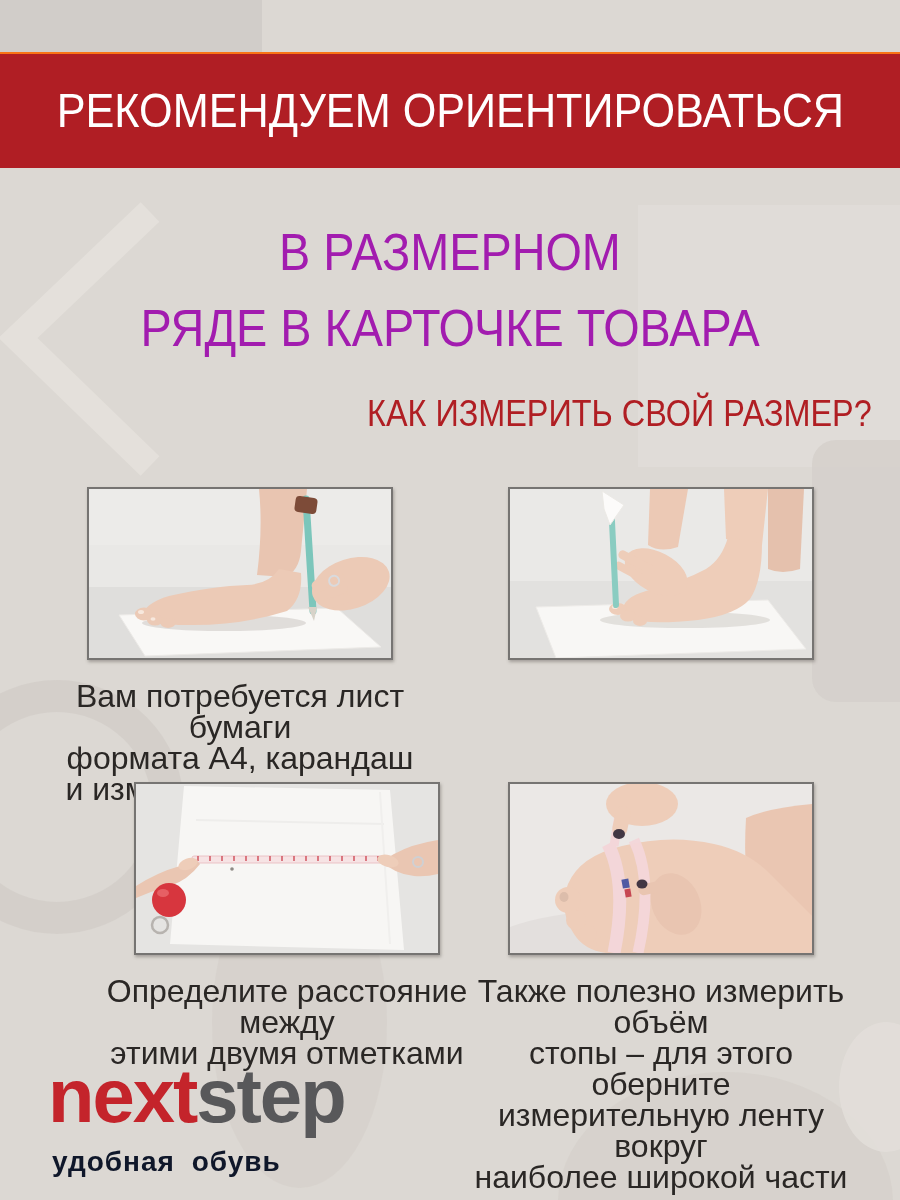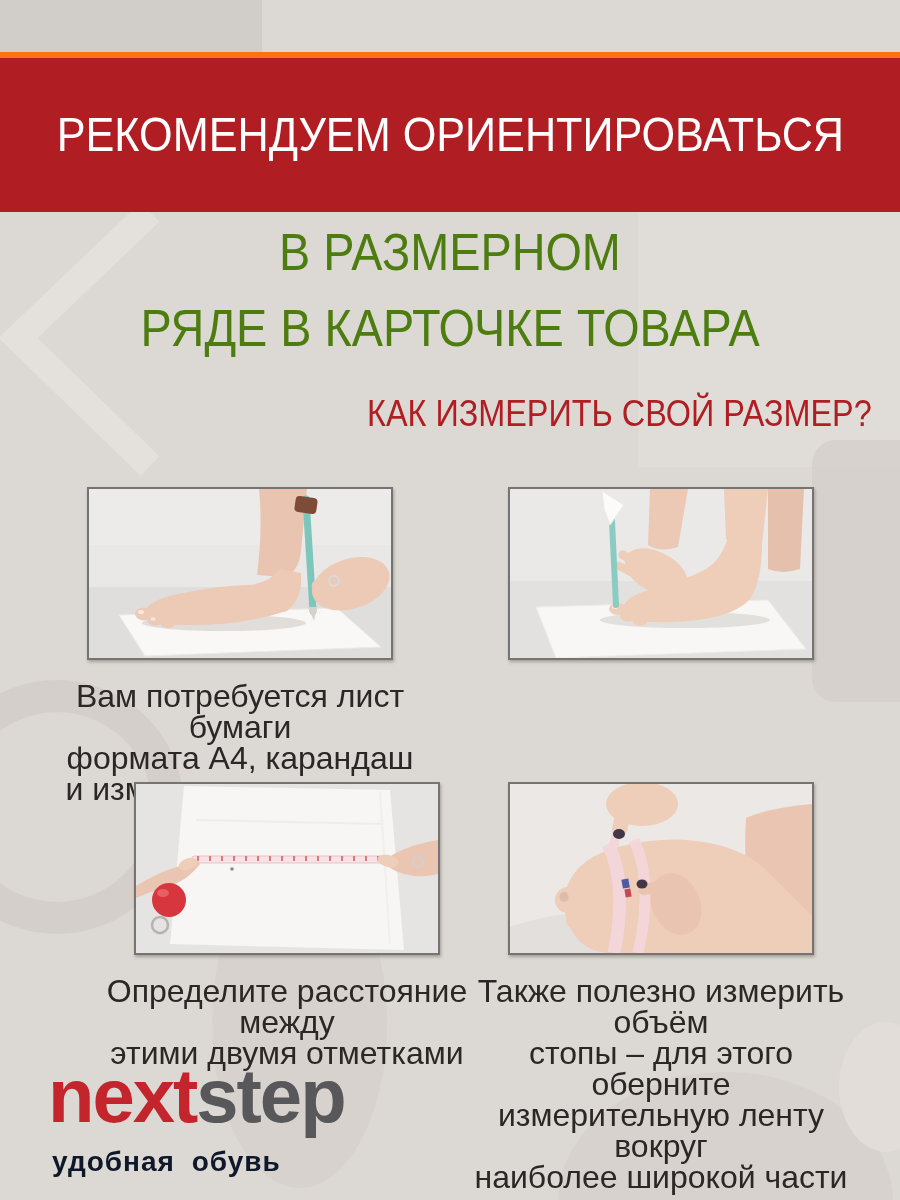--- a/index.html
+++ b/index.html
@@ -14,29 +14,29 @@
   .deco-topleft-rect{left:0;top:0;width:262px;height:53px;background:#d1cdc9;}
   .deco-chevron{left:0;top:200px;}
   .deco-right-light{right:0;top:205px;width:262px;height:262px;background:#e1ddd8;opacity:.85;}
   .deco-right-dark{right:0;top:440px;width:88px;height:262px;background:#d5d0cb;border-radius:24px 0 0 24px;opacity:.85;}
   .deco-ring-left{left:-70px;top:680px;width:190px;height:190px;border:32px solid #d2cdc8;border-radius:50%;opacity:.8;}
   .deco-oval-bottom{left:212px;top:858px;width:175px;height:330px;background:#d5d0cb;border-radius:50%;opacity:.75;}
   .deco-dome-bottomright{left:558px;top:1072px;width:335px;height:260px;background:#d6d1cc;border-radius:50% 50% 0 0;opacity:.9;}
   .deco-blob-right{right:-34px;top:1022px;width:95px;height:130px;background:#e2ded9;border-radius:50%;opacity:.9;}
   
   .banner{
-    position:absolute;z-index:2;left:0;top:52px;width:100%;height:160px;
+    position:absolute;z-index:2;left:0;top:52px;width:100%;height:116px;
     display:flex;flex-direction:column;justify-content:center;align-items:center;
-    row-gap:13px;border-top:6px solid #f97316;box-sizing:border-box;
+    row-gap:13px;border-top:2px solid #f97316;box-sizing:border-box;
   }
   .banner .line{color:#fff;font-size:48px;line-height:1;}
   .cx{display:inline-block;transform:scaleX(.9);transform-origin:50% 50%;white-space:nowrap;}
   
   .heading{position:absolute;z-index:2;left:0;top:214px;width:100%;text-align:center;}
-  .heading .line{font-size:52px;line-height:76px;color:#4d7c0f;}
+  .heading .line{font-size:52px;line-height:76px;color:#a21caf;}
   .subheading{position:absolute;z-index:2;left:0;top:392px;width:100%;text-align:right;
     font-size:36px;line-height:44px;}
   
   .step{position:absolute;z-index:2;width:306px;margin:0;}
   .step-1{left:87px;top:487px;}
   .step-2{left:508px;top:487px;}
   .step-3{left:87px;top:782px;padding-left:47px;}
   .step-4{left:508px;top:782px;}
   .photo{
     width:302px;height:169px;border:2px solid #767472;

